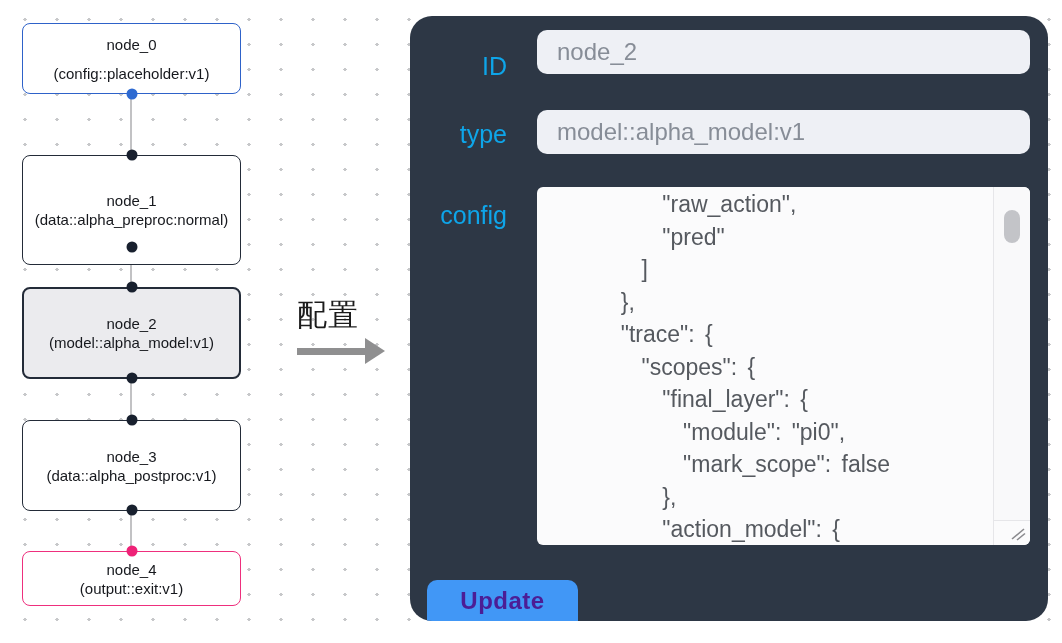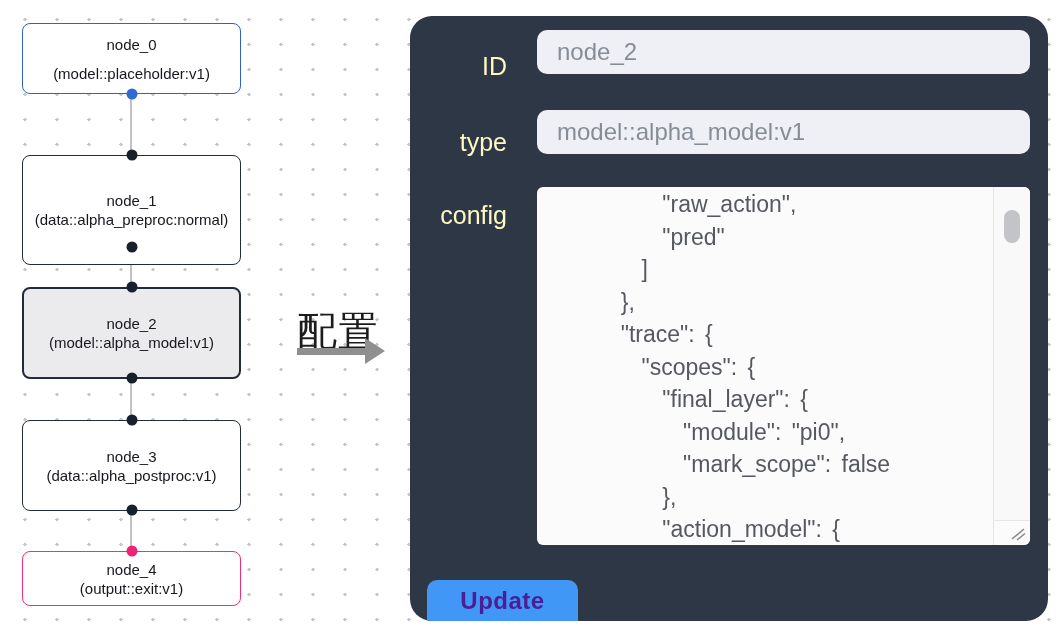--- a/index.html
+++ b/index.html
@@ -55,22 +55,22 @@
     transform: translate(-50%, -50%);
     left: 131.5px;
   }
   .handle-blue { background: #2e6ad1; }
   .handle-pink { background: #ee2277; }
 
   
   .annotation-label {
     position: absolute;
     left: 297px;
-    top: 304px;
-    font-size: 40px;
+    top: 295px;
+    font-size: 30px;
     color: #1c1c1c;
     letter-spacing: 1px;
   }
   .arrow-icon { position: absolute; left: 297px; top: 338px; width: 89px; height: 26px; }
   .arrow-line {
     position: absolute;
     left: 0; top: 10px;
     width: 70px; height: 7px;
     background: #8f8f90;
   }
@@ -92,21 +92,21 @@
     height: 605px;
     background: #2d3745;
     border-radius: 22px;
     overflow: hidden;
   }
   .field-label {
     position: absolute;
     left: 0;
     width: 97px;
     text-align: right;
-    color: #fef9c3;
+    color: #0ea5e9;
     font-size: 25px;
   }
   .panel-input {
     position: absolute;
     left: 127px;
     width: 493px;
     height: 44px;
     background: #eef0f5;
     border: none;
     outline: none;
@@ -187,21 +187,21 @@
 
   <div>
 
     <div class="edge" style="top:94px;height:62px;"></div>
     <div class="edge" style="top:247px;height:41px;"></div>
     <div class="edge" style="top:378px;height:43px;"></div>
     <div class="edge" style="top:510px;height:42px;"></div>
 
     <div class="flow-node node-input" style="top:23px;height:71px;">
       <div class="node-title">node_0</div>
-      <div class="node-subtitle">(model::placeholder:v1)</div>
+      <div class="node-subtitle">(config::placeholder:v1)</div>
     </div>
 
     <div class="flow-node" style="top:155px;height:110px;">
       <div class="node-title">node_1</div>
       <div class="node-subtitle">(data::alpha_preproc:normal)</div>
     </div>
 
     <div class="flow-node node-selected" style="top:287px;height:92px;">
       <div class="node-title">node_2</div>
       <div class="node-subtitle">(model::alpha_model:v1)</div>
@@ -231,21 +231,21 @@
   <div class="arrow-icon">
     <div class="arrow-line"></div>
     <div class="arrow-head"></div>
   </div>
 
   <div class="config-panel">
 
     <div class="field-label" style="top:36px;">ID</div>
     <input class="panel-input" style="top: 14px;" value="node_2">
 
-    <div class="field-label" style="top:112px;">type</div>
+    <div class="field-label" style="top:104px;">type</div>
     <input class="panel-input" style="top: 94px;" value="model::alpha_model:v1">
 
     <div class="field-label" style="top:185px;">config</div>
 
     <div class="config-editor">
       <div class="config-json-text">      "raw_action",
       "pred"
     ]
   },
   "trace": {

